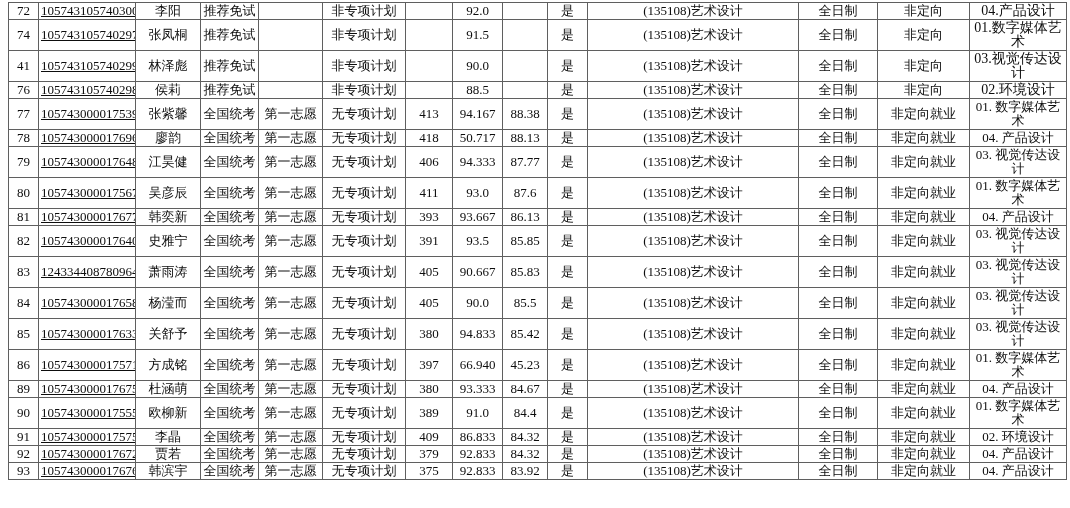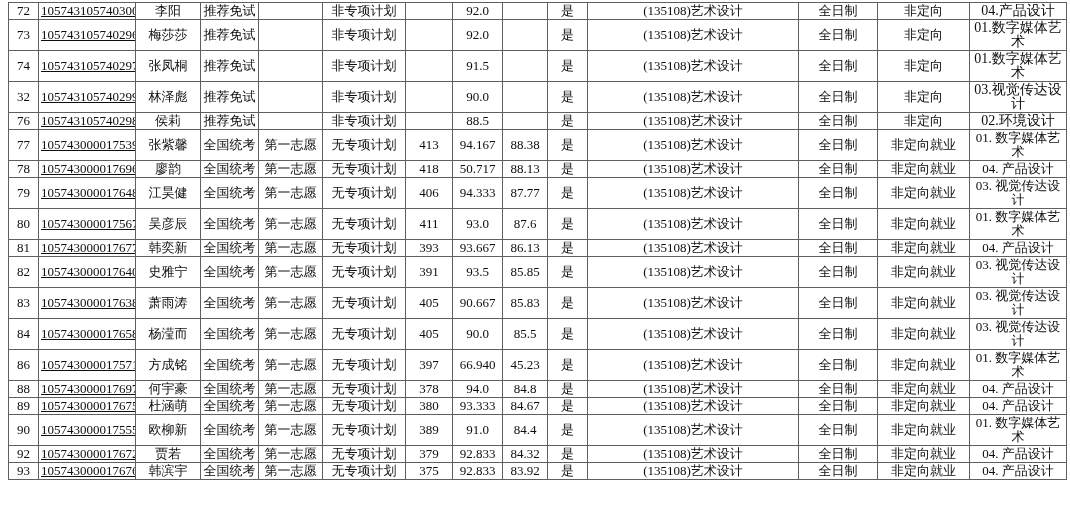--- a/index.html
+++ b/index.html
@@ -57,53 +57,37 @@
           <td class="cell-score"></td>
           <td class="cell-score">92.0</td>
           <td class="cell-score"></td>
           <td class="cell-qualified">是</td>
           <td class="cell-major">(135108)艺术设计</td>
           <td class="cell-study-mode">全日制</td>
           <td class="cell-employment">非定向</td>
           <td class="cell-direction">04.产品设计</td>
         </tr>
         <tr class="tuimian">
-          <td class="cell-no">73</td>
-          <td class="cell-id">105743105740296</td>
-          <td class="cell-name">梅莎莎</td>
-          <td class="cell-exam-type">推荐免试</td>
-          <td class="cell-volunteer"></td>
-          <td class="cell-plan">非专项计划</td>
-          <td class="cell-score"></td>
-          <td class="cell-score">92.0</td>
-          <td class="cell-score"></td>
-          <td class="cell-qualified">是</td>
-          <td class="cell-major">(135108)艺术设计</td>
-          <td class="cell-study-mode">全日制</td>
-          <td class="cell-employment">非定向</td>
-          <td class="cell-direction">01.数字媒体艺术</td>
-        </tr>
-        <tr class="tuimian">
           <td class="cell-no">74</td>
           <td class="cell-id">105743105740297</td>
           <td class="cell-name">张凤桐</td>
           <td class="cell-exam-type">推荐免试</td>
           <td class="cell-volunteer"></td>
           <td class="cell-plan">非专项计划</td>
           <td class="cell-score"></td>
           <td class="cell-score">91.5</td>
           <td class="cell-score"></td>
           <td class="cell-qualified">是</td>
           <td class="cell-major">(135108)艺术设计</td>
           <td class="cell-study-mode">全日制</td>
           <td class="cell-employment">非定向</td>
           <td class="cell-direction">01.数字媒体艺术</td>
         </tr>
         <tr class="tuimian">
-          <td class="cell-no">32</td>
+          <td class="cell-no">41</td>
           <td class="cell-id">105743105740299</td>
           <td class="cell-name">林泽彪</td>
           <td class="cell-exam-type">推荐免试</td>
           <td class="cell-volunteer"></td>
           <td class="cell-plan">非专项计划</td>
           <td class="cell-score"></td>
           <td class="cell-score">90.0</td>
           <td class="cell-score"></td>
           <td class="cell-qualified">是</td>
           <td class="cell-major">(135108)艺术设计</td>
@@ -218,21 +202,21 @@
           <td class="cell-score">93.5</td>
           <td class="cell-score">85.85</td>
           <td class="cell-qualified">是</td>
           <td class="cell-major">(135108)艺术设计</td>
           <td class="cell-study-mode">全日制</td>
           <td class="cell-employment">非定向就业</td>
           <td class="cell-direction">03. 视觉传达设计</td>
         </tr>
         <tr>
           <td class="cell-no">83</td>
-          <td class="cell-id">105743000017638</td>
+          <td class="cell-id">124334408780964</td>
           <td class="cell-name">萧雨涛</td>
           <td class="cell-exam-type">全国统考</td>
           <td class="cell-volunteer">第一志愿</td>
           <td class="cell-plan">无专项计划</td>
           <td class="cell-score">405</td>
           <td class="cell-score">90.667</td>
           <td class="cell-score">85.83</td>
           <td class="cell-qualified">是</td>
           <td class="cell-major">(135108)艺术设计</td>
           <td class="cell-study-mode">全日制</td>
@@ -249,52 +233,52 @@
           <td class="cell-score">405</td>
           <td class="cell-score">90.0</td>
           <td class="cell-score">85.5</td>
           <td class="cell-qualified">是</td>
           <td class="cell-major">(135108)艺术设计</td>
           <td class="cell-study-mode">全日制</td>
           <td class="cell-employment">非定向就业</td>
           <td class="cell-direction">03. 视觉传达设计</td>
         </tr>
         <tr>
+          <td class="cell-no">85</td>
+          <td class="cell-id">105743000017633</td>
+          <td class="cell-name">关舒予</td>
+          <td class="cell-exam-type">全国统考</td>
+          <td class="cell-volunteer">第一志愿</td>
+          <td class="cell-plan">无专项计划</td>
+          <td class="cell-score">380</td>
+          <td class="cell-score">94.833</td>
+          <td class="cell-score">85.42</td>
+          <td class="cell-qualified">是</td>
+          <td class="cell-major">(135108)艺术设计</td>
+          <td class="cell-study-mode">全日制</td>
+          <td class="cell-employment">非定向就业</td>
+          <td class="cell-direction">03. 视觉传达设计</td>
+        </tr>
+        <tr>
           <td class="cell-no">86</td>
           <td class="cell-id">105743000017571</td>
           <td class="cell-name">方成铭</td>
           <td class="cell-exam-type">全国统考</td>
           <td class="cell-volunteer">第一志愿</td>
           <td class="cell-plan">无专项计划</td>
           <td class="cell-score">397</td>
           <td class="cell-score">66.940</td>
           <td class="cell-score">45.23</td>
           <td class="cell-qualified">是</td>
           <td class="cell-major">(135108)艺术设计</td>
           <td class="cell-study-mode">全日制</td>
           <td class="cell-employment">非定向就业</td>
           <td class="cell-direction">01. 数字媒体艺术</td>
         </tr>
         <tr>
-          <td class="cell-no">88</td>
-          <td class="cell-id">105743000017697</td>
-          <td class="cell-name">何宇豪</td>
-          <td class="cell-exam-type">全国统考</td>
-          <td class="cell-volunteer">第一志愿</td>
-          <td class="cell-plan">无专项计划</td>
-          <td class="cell-score">378</td>
-          <td class="cell-score">94.0</td>
-          <td class="cell-score">84.8</td>
-          <td class="cell-qualified">是</td>
-          <td class="cell-major">(135108)艺术设计</td>
-          <td class="cell-study-mode">全日制</td>
-          <td class="cell-employment">非定向就业</td>
-          <td class="cell-direction">04. 产品设计</td>
-        </tr>
-        <tr>
           <td class="cell-no">89</td>
           <td class="cell-id">105743000017675</td>
           <td class="cell-name">杜涵萌</td>
           <td class="cell-exam-type">全国统考</td>
           <td class="cell-volunteer">第一志愿</td>
           <td class="cell-plan">无专项计划</td>
           <td class="cell-score">380</td>
           <td class="cell-score">93.333</td>
           <td class="cell-score">84.67</td>
           <td class="cell-qualified">是</td>
@@ -311,20 +295,36 @@
           <td class="cell-volunteer">第一志愿</td>
           <td class="cell-plan">无专项计划</td>
           <td class="cell-score">389</td>
           <td class="cell-score">91.0</td>
           <td class="cell-score">84.4</td>
           <td class="cell-qualified">是</td>
           <td class="cell-major">(135108)艺术设计</td>
           <td class="cell-study-mode">全日制</td>
           <td class="cell-employment">非定向就业</td>
           <td class="cell-direction">01. 数字媒体艺术</td>
+        </tr>
+        <tr>
+          <td class="cell-no">91</td>
+          <td class="cell-id">105743000017575</td>
+          <td class="cell-name">李晶</td>
+          <td class="cell-exam-type">全国统考</td>
+          <td class="cell-volunteer">第一志愿</td>
+          <td class="cell-plan">无专项计划</td>
+          <td class="cell-score">409</td>
+          <td class="cell-score">86.833</td>
+          <td class="cell-score">84.32</td>
+          <td class="cell-qualified">是</td>
+          <td class="cell-major">(135108)艺术设计</td>
+          <td class="cell-study-mode">全日制</td>
+          <td class="cell-employment">非定向就业</td>
+          <td class="cell-direction">02. 环境设计</td>
         </tr>
         <tr>
           <td class="cell-no">92</td>
           <td class="cell-id">105743000017672</td>
           <td class="cell-name">贾若</td>
           <td class="cell-exam-type">全国统考</td>
           <td class="cell-volunteer">第一志愿</td>
           <td class="cell-plan">无专项计划</td>
           <td class="cell-score">379</td>
           <td class="cell-score">92.833</td>

